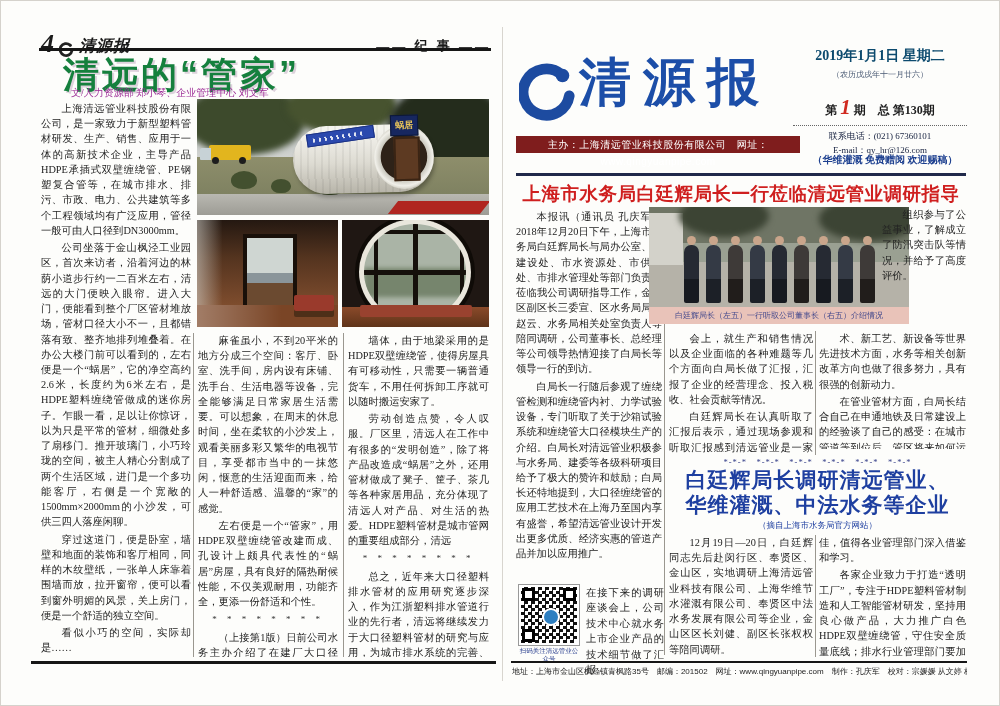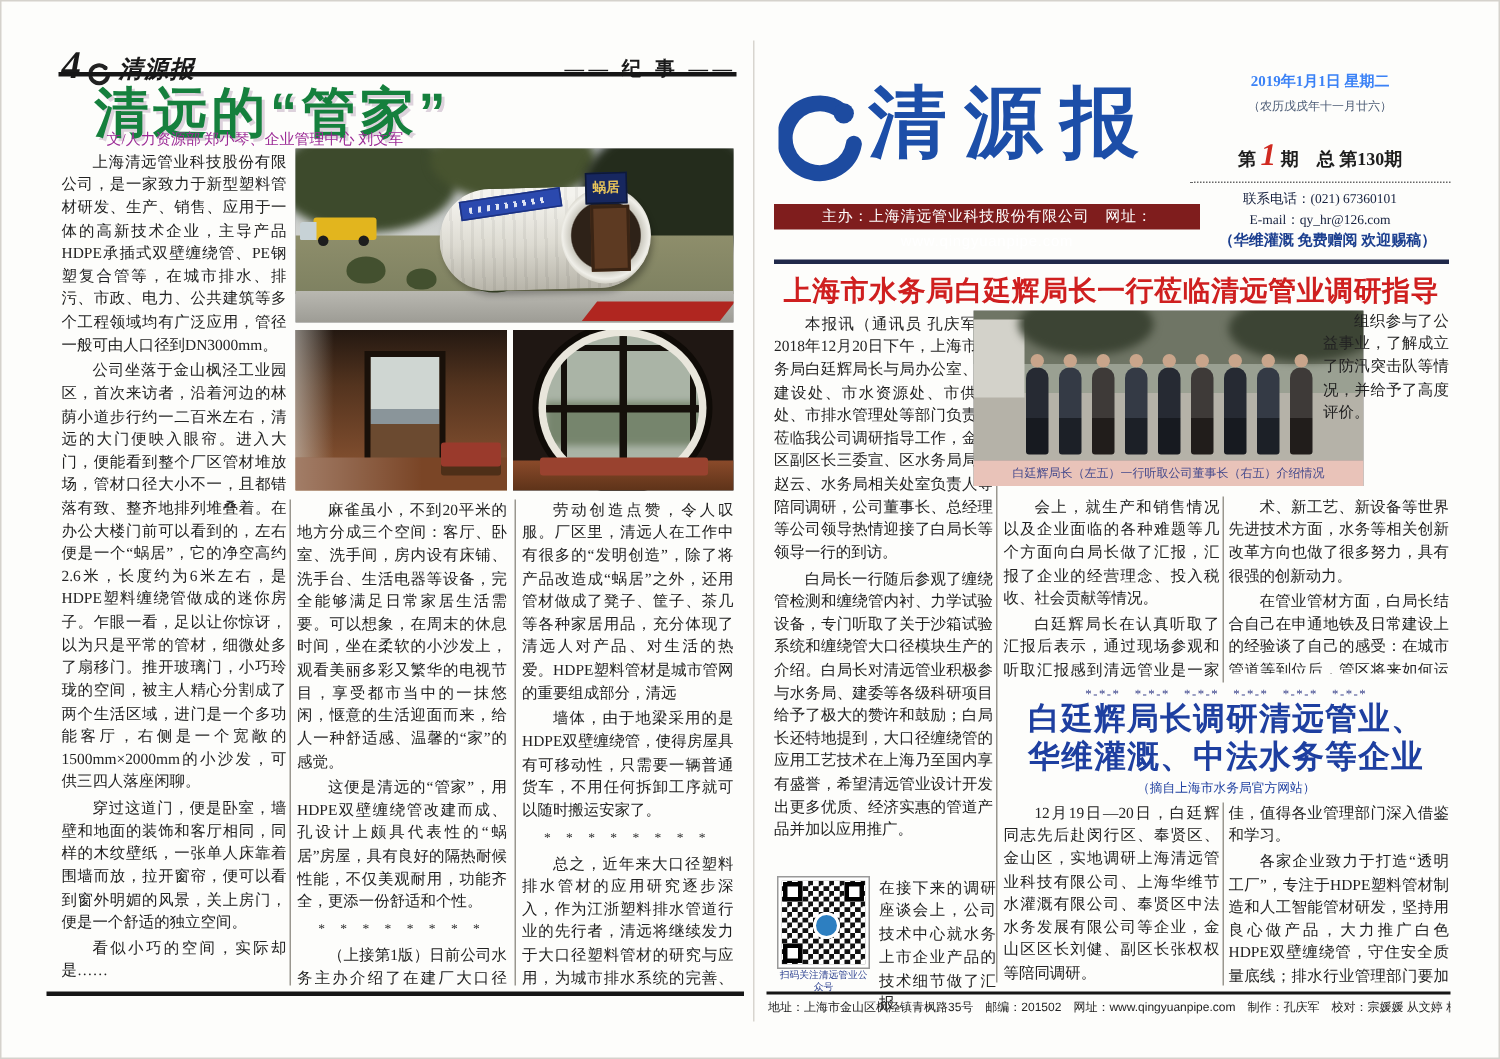--- a/index.html
+++ b/index.html
@@ -73,21 +73,21 @@
   .pi2-cushion{left:18px;bottom:10px;width:112px;height:12px;background:#99422f;border-radius:2px;}
   
   .page-divider{left:501px;top:26px;width:1px;height:654px;background:#d8d5cf;}
   
   .rp-logo{left:518px;top:60px;}
   .rp-title{left:578px;top:48px;margin:0;font-size:52px;font-weight:bold;color:#1c4ea8;
     letter-spacing:12px;line-height:1.3;font-family:"Liberation Serif","DejaVu Serif",serif;}
   .rp-latin{left:588px;top:134px;width:200px;text-align:center;font-size:11px;
     letter-spacing:5px;color:#1c4ea8;font-family:"Liberation Sans","DejaVu Sans",sans-serif;}
   .rp-info{left:792px;top:46px;width:174px;text-align:center;}
-  .rp-date{font-size:10px;font-weight:bold;color:#3b82f6;}
+  .rp-date{font-size:14px;font-weight:bold;color:#0c4a6e;}
   .rp-lunar{font-size:8px;color:#4a5a74;margin-top:4px;}
   .rp-issue{margin-top:15px;font-size:12px;font-weight:bold;color:#1d1d1d;}
   .rp-issue-num{font-size:21px;font-style:italic;color:#d02a20;font-weight:bold;padding:0 3px;}
   .rp-contact{margin-top:5px;padding-top:4px;border-top:1px dotted #666;font-size:9px;color:#16213f;line-height:1.5;}
   .rp-bar{left:515px;top:135px;width:284px;height:17px;background:#7f1d1d;color:#fff;
     font-size:10px;line-height:17px;text-align:center;letter-spacing:.5px;
     font-family:"Liberation Sans","DejaVu Sans",sans-serif;}
   .rp-note{left:802px;top:152px;width:164px;font-size:10px;font-weight:bold;color:#1c3f8f;text-align:center;}
   .rp-mast-rule{left:515px;top:172px;width:450px;height:3px;background:#20294a;}
   .rp-headline{left:515px;top:180px;width:450px;margin:0;text-align:center;font-size:18.5px;
@@ -200,28 +200,28 @@
 
     <div class="col lp-col1 abs">
       <p>上海清远管业科技股份有限公司，是一家致力于新型塑料管材研发、生产、销售、应用于一体的高新技术企业，主导产品HDPE承插式双壁缠绕管、PE钢塑复合管等，在城市排水、排污、市政、电力、公共建筑等多个工程领域均有广泛应用，管径一般可由人口径到DN3000mm。</p>
       <p>公司坐落于金山枫泾工业园区，首次来访者，沿着河边的林荫小道步行约一二百米左右，清远的大门便映入眼帘。进入大门，便能看到整个厂区管材堆放场，管材口径大小不一，且都错落有致、整齐地排列堆叠着。在办公大楼门前可以看到的，左右便是一个“蜗居”，它的净空高约2.6米，长度约为6米左右，是HDPE塑料缠绕管做成的迷你房子。乍眼一看，足以让你惊讶，以为只是平常的管材，细微处多了扇移门。推开玻璃门，小巧玲珑的空间，被主人精心分割成了两个生活区域，进门是一个多功能客厅，右侧是一个宽敞的1500mm×2000mm的小沙发，可供三四人落座闲聊。</p>
       <p>穿过这道门，便是卧室，墙壁和地面的装饰和客厅相同，同样的木纹壁纸，一张单人床靠着围墙而放，拉开窗帘，便可以看到窗外明媚的风景，关上房门，便是一个舒适的独立空间。</p>
       <p>看似小巧的空间，实际却是……</p>
     </div>
     <div class="vline abs" style="left:192px;top:332px;height:324px;"></div>
     <div class="col lp-col2 abs">
       <p>麻雀虽小，不到20平米的地方分成三个空间：客厅、卧室、洗手间，房内设有床铺、洗手台、生活电器等设备，完全能够满足日常家居生活需要。可以想象，在周末的休息时间，坐在柔软的小沙发上，观看美丽多彩又繁华的电视节目，享受都市当中的一抹悠闲，惬意的生活迎面而来，给人一种舒适感、温馨的“家”的感觉。</p>
-      <p>这便是清远的“管家”，用HDPE双壁缠绕管改建而成、孔设计上颇具代表性的“蜗居”房屋，具有良好的隔热耐候性能，不仅美观耐用，功能齐全，更添一份舒适和个性。</p>
+      <p>左右便是一个“管家”，用HDPE双壁缠绕管改建而成、孔设计上颇具代表性的“蜗居”房屋，具有良好的隔热耐候性能，不仅美观耐用，功能齐全，更添一份舒适和个性。</p>
       <div class="star-sep">*    *    *    *    *    *    *    *</div>
       <p>（上接第1版）日前公司水务主办介绍了在建厂大口径HDPE双壁缠绕管和白色（本色）HDPE双壁缠绕管方面的经验，表达了公司长久以来坚守国家标准底线、质量安全、用心生产管道的决心。（完）</p>
     </div>
     <div class="vline abs" style="left:342px;top:332px;height:324px;"></div>
     <div class="col lp-col3 abs">
+      <p>墙体，由于地梁采用的是HDPE双壁缠绕管，使得房屋具有可移动性，只需要一辆普通货车，不用任何拆卸工序就可以随时搬运安家了。</p>
       <p>劳动创造点赞，令人叹服。厂区里，清远人在工作中有很多的“发明创造”，除了将产品改造成“蜗居”之外，还用管材做成了凳子、筐子、茶几等各种家居用品，充分体现了清远人对产品、对生活的热爱。HDPE塑料管材是城市管网的重要组成部分，清远</p>
-      <p>墙体，由于地梁采用的是HDPE双壁缠绕管，使得房屋具有可移动性，只需要一辆普通货车，不用任何拆卸工序就可以随时搬运安家了。</p>
       <div class="star-sep">*    *    *    *    *    *    *    *</div>
       <p>总之，近年来大口径塑料排水管材的应用研究逐步深入，作为江浙塑料排水管道行业的先行者，清远将继续发力于大口径塑料管材的研究与应用，为城市排水系统的完善、为城市的治理和通畅、为居民的美好生活做出更多的智慧与贡献。</p>
     </div>
     <div class="lp-bottom-rule abs"></div>
   </div>
 
   <div class="page-divider abs"></div>
 
   <div>
 

